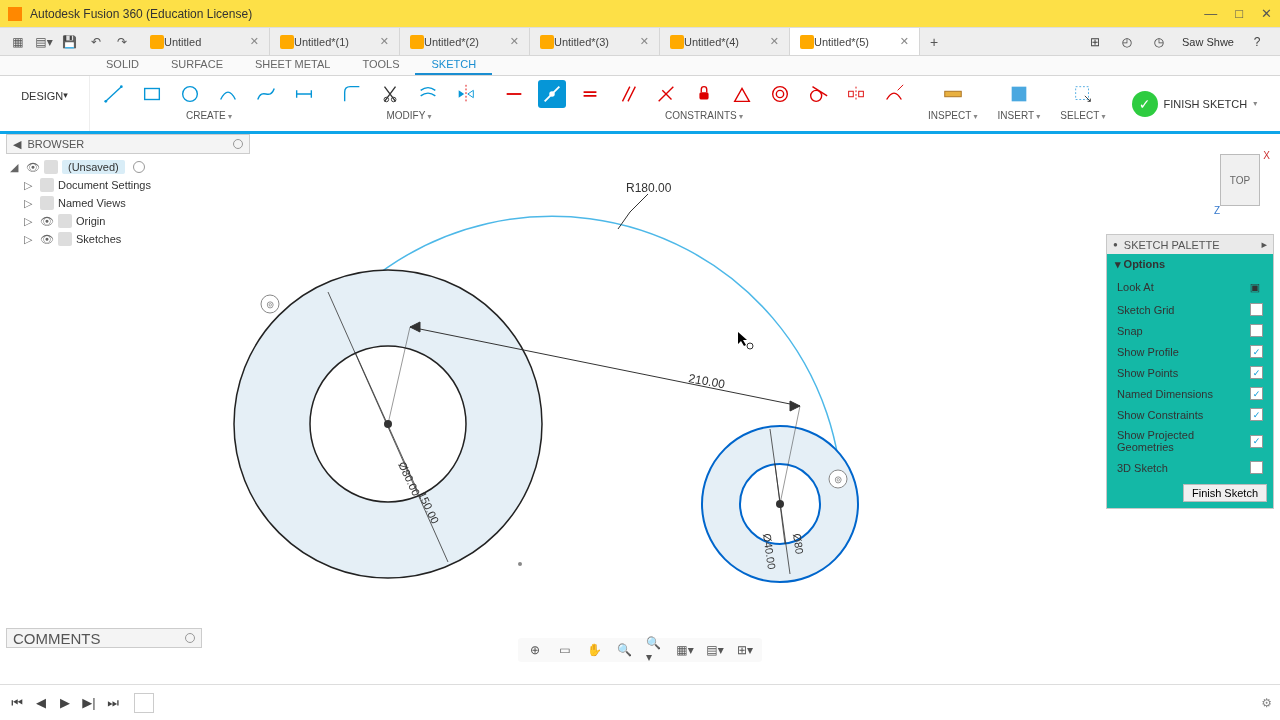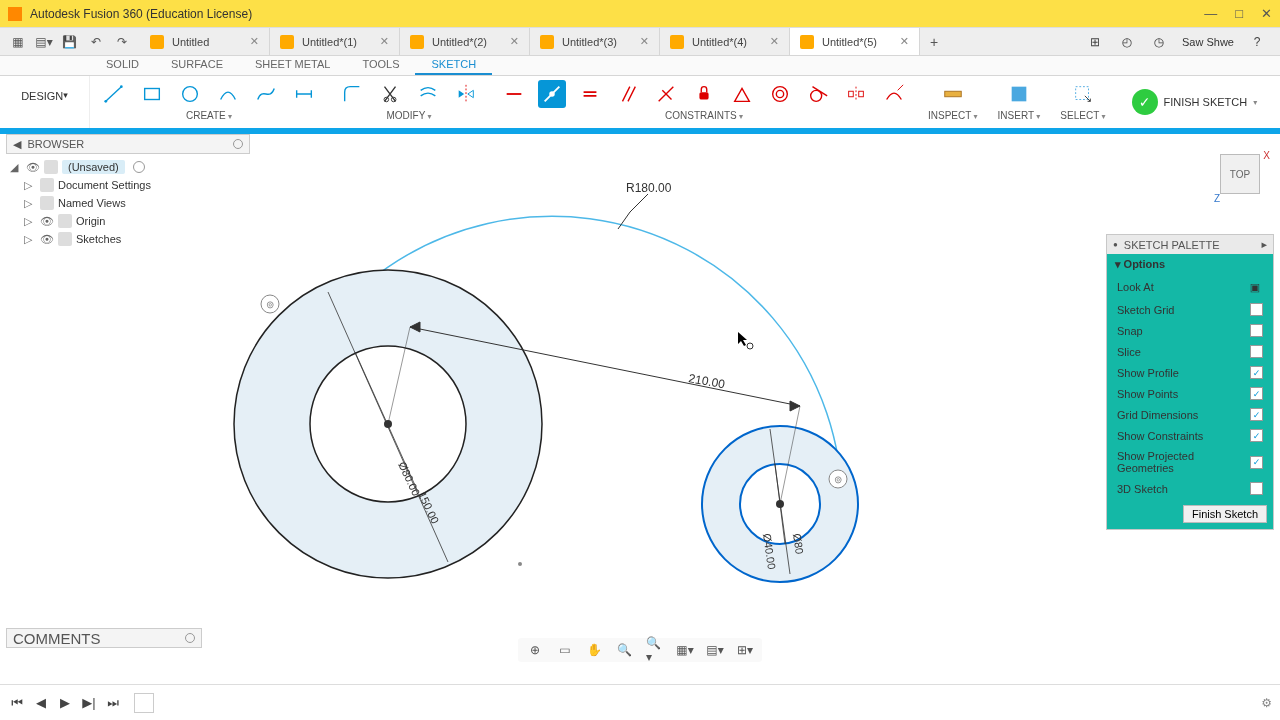--- a/index.html
+++ b/index.html
@@ -8,34 +8,34 @@
 .titlebar { height: 28px; background: #fde047; border-bottom: 1px solid #ddd; display: flex; align-items: center; padding: 0 8px; }
 .titlebar .app-icon { width: 14px; height: 14px; background: #ff8800; margin-right: 8px; }
 .titlebar .title { font-size: 12px; color: #333; flex: 1; }
 .titlebar .win-controls { display: flex; gap: 18px; color: #555; font-size: 13px; }
 .titlebar .win-controls span { cursor: pointer; }
 
 .tabbar { height: 28px; background: #eeeeee; display: flex; align-items: center; border-bottom: 1px solid #d6d6d6; }
 .qat { display: flex; align-items: center; gap: 6px; padding: 0 8px; }
 .qat-btn { width: 20px; height: 20px; display: flex; align-items: center; justify-content: center; color: #555; cursor: pointer; }
 .doc-tabs { display: flex; flex: 1; height: 100%; }
-.doc-tab { display: flex; align-items: center; padding: 0 10px; gap: 8px; border-right: 1px solid #d6d6d6; min-width: 130px; cursor: pointer; font-size: 11px; color: #444; }
+.doc-tab { display: flex; align-items: center; padding: 0 10px; gap: 0; border-right: 1px solid #d6d6d6; min-width: 130px; cursor: pointer; font-size: 11px; color: #444; }
 .doc-tab.active { background: #fff; }
 .doc-tab .tab-icon { width: 14px; height: 14px; background: #ffaa00; border-radius: 2px; }
 .doc-tab .close { color: #888; margin-left: auto; font-size: 11px; }
 .newTab { width: 28px; display: flex; align-items: center; justify-content: center; color: #555; font-size: 14px; cursor: pointer; }
 .right-icons { display: flex; gap: 14px; padding: 0 14px; align-items: center; color: #444; }
 .right-icons .ri { width: 18px; height: 18px; display: flex; align-items: center; justify-content: center; cursor: pointer; }
 .user-name { font-size: 11px; color: #333; }
 
 .env-tabs { height: 20px; display: flex; border-bottom: 1px solid #d6d6d6; background: #fafafa; padding-left: 90px; }
 .env-tab { padding: 2px 16px; font-size: 11px; color: #666; cursor: pointer; }
 .env-tab.active { color: #1a8ed1; border-bottom: 2px solid #1a8ed1; }
 
-.ribbon { height: 58px; background: #fff; border-bottom: 6px solid #0ea5e9; display: flex; }
+.ribbon { height: 58px; background: #fff; border-bottom: 3px solid #0ea5e9; display: flex; }
 .workspace { width: 90px; display: flex; align-items: flex-start; justify-content: center; padding-top: 14px; font-size: 11px; color: #333; cursor: pointer; border-right: 1px solid #eee; }
 .workspace::after { content: " ▾"; font-size: 9px; }
 .ribbon-group { display: flex; flex-direction: column; align-items: center; padding: 4px 10px 2px 10px; }
 .ribbon-group .tools { display: flex; gap: 10px; }
 .ribbon-group .label { font-size: 10px; color: #555; margin-top: 2px; }
 .ribbon-group .label::after { content: " ▾"; font-size: 8px; color: #888; }
 .tool { width: 28px; height: 28px; display: flex; align-items: center; justify-content: center; cursor: pointer; border-radius: 3px; color: #0078a8; }
 .tool.active { background: #0696d7; color: #fff; }
 .tool svg { width: 22px; height: 22px; }
 .finish-sketch { display: flex; align-items: center; padding: 0 16px; gap: 6px; cursor: pointer; color: #333; font-size: 11px; }
@@ -62,21 +62,21 @@
 .palette-head .pin { margin-left: auto; }
 .palette-section { font-size: 11px; font-weight: bold; color: #333; padding: 4px 8px; }
 .palette-row { display: flex; align-items: center; padding: 4px 10px; font-size: 11px; color: #333; }
 .palette-row .plabel { flex: 1; }
 .palette-row .cbx { width: 13px; height: 13px; border: 1px solid #999; background: #fff; display: inline-flex; align-items: center; justify-content: center; font-size: 9px; color: #0696d7; }
 .palette-row .icon-btn { width: 16px; height: 16px; display: inline-flex; align-items: center; justify-content: center; }
 .palette-foot { padding: 6px; display: flex; justify-content: flex-end; }
 .palette-foot button { font-size: 11px; padding: 2px 8px; background: #f0f0f0; border: 1px solid #bbb; cursor: pointer; }
 
 .viewcube { position: absolute; right: 20px; top: 20px; z-index: 2; }
-.viewcube .cube { width: 40px; height: 40px; background: #f0f0f0; border: 1px solid #bbb; display: flex; align-items: center; justify-content: center; font-size: 10px; color: #666; cursor: pointer; }
+.viewcube .cube { width: 40px; height: 52px; background: #f0f0f0; border: 1px solid #bbb; display: flex; align-items: center; justify-content: center; font-size: 10px; color: #666; cursor: pointer; }
 .viewcube .ax-x { position: absolute; top: -4px; right: -10px; color: #c33; font-size: 10px; }
 .viewcube .ax-z { position: absolute; bottom: -10px; left: -6px; color: #37c; font-size: 10px; }
 
 .canvas-svg { position: absolute; top: 0; left: 0; }
 .dim-label { font-size: 12px; fill: #333; font-family: Arial; }
 .dim-label-v { font-size: 11px; fill: #333; font-family: Arial; }
 
 .comments-bar { position: absolute; left: 6px; bottom: 72px; width: 196px; height: 20px; background: #f4f4f4; border: 1px solid #ccc; display: flex; align-items: center; padding: 0 6px; font-size: 15px; color: #555; }
 .comments-bar .dot { margin-left: auto; width: 10px; height: 10px; border: 1px solid #999; border-radius: 50%; }
 
@@ -441,33 +441,29 @@
         </div>
         <div class="palette-row">
           <span class="plabel">Sketch Grid</span>
           <span class="cbx"></span>
         </div>
         <div class="palette-row">
           <span class="plabel">Snap</span>
           <span class="cbx"></span>
         </div>
         <div class="palette-row">
-          <span class="plabel">Slice</span>
-          <span class="cbx"></span>
-        </div>
-        <div class="palette-row">
           <span class="plabel">Show Profile</span>
           <span class="cbx">✓</span>
         </div>
         <div class="palette-row">
           <span class="plabel">Show Points</span>
           <span class="cbx">✓</span>
         </div>
         <div class="palette-row">
-          <span class="plabel">Grid Dimensions</span>
+          <span class="plabel">Named Dimensions</span>
           <span class="cbx">✓</span>
         </div>
         <div class="palette-row">
           <span class="plabel">Show Constraints</span>
           <span class="cbx">✓</span>
         </div>
         <div class="palette-row">
           <span class="plabel">Show Projected Geometries</span>
           <span class="cbx">✓</span>
         </div>

